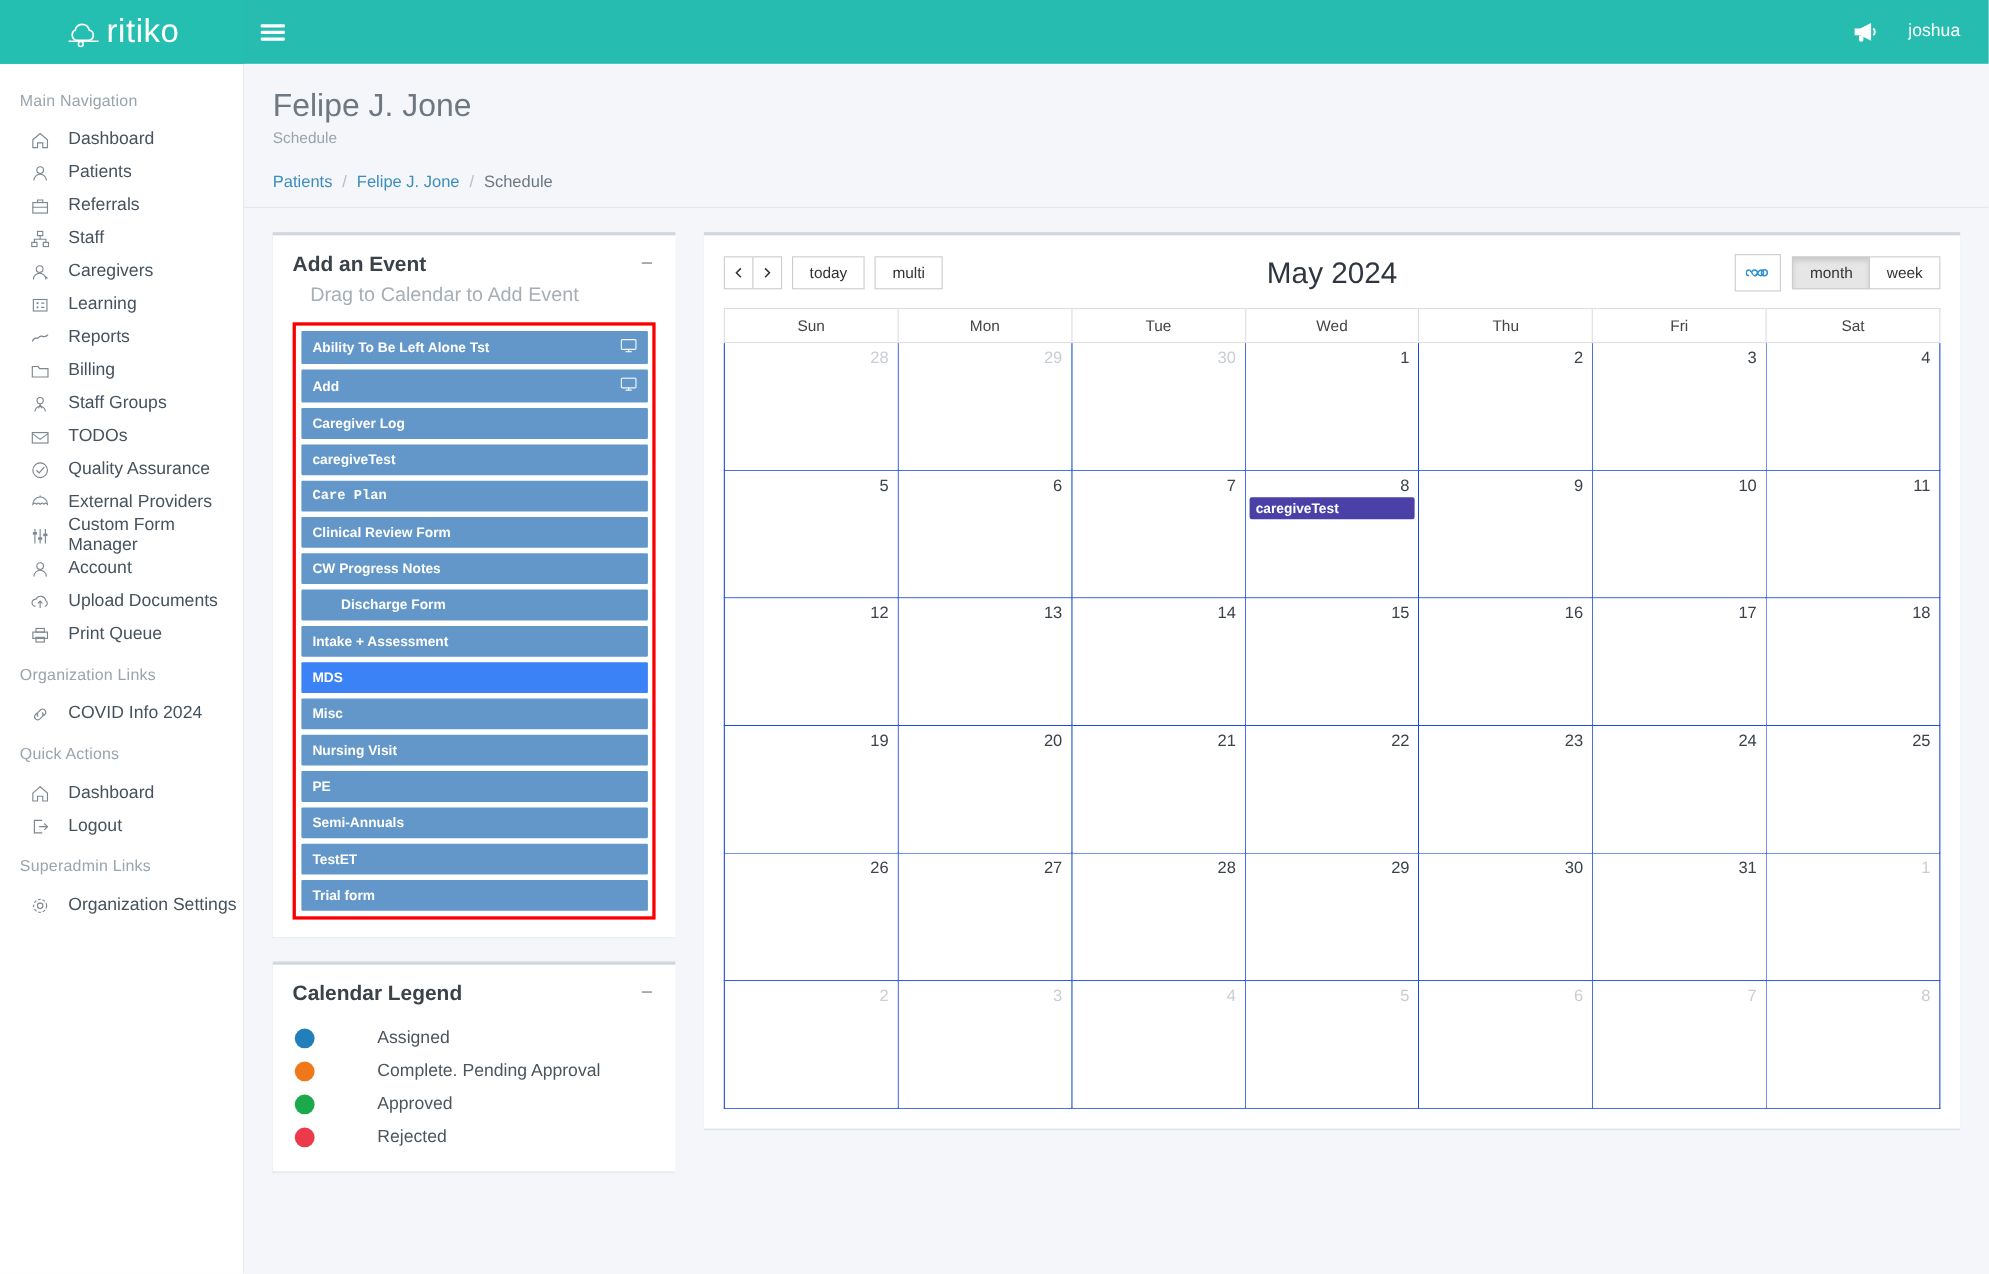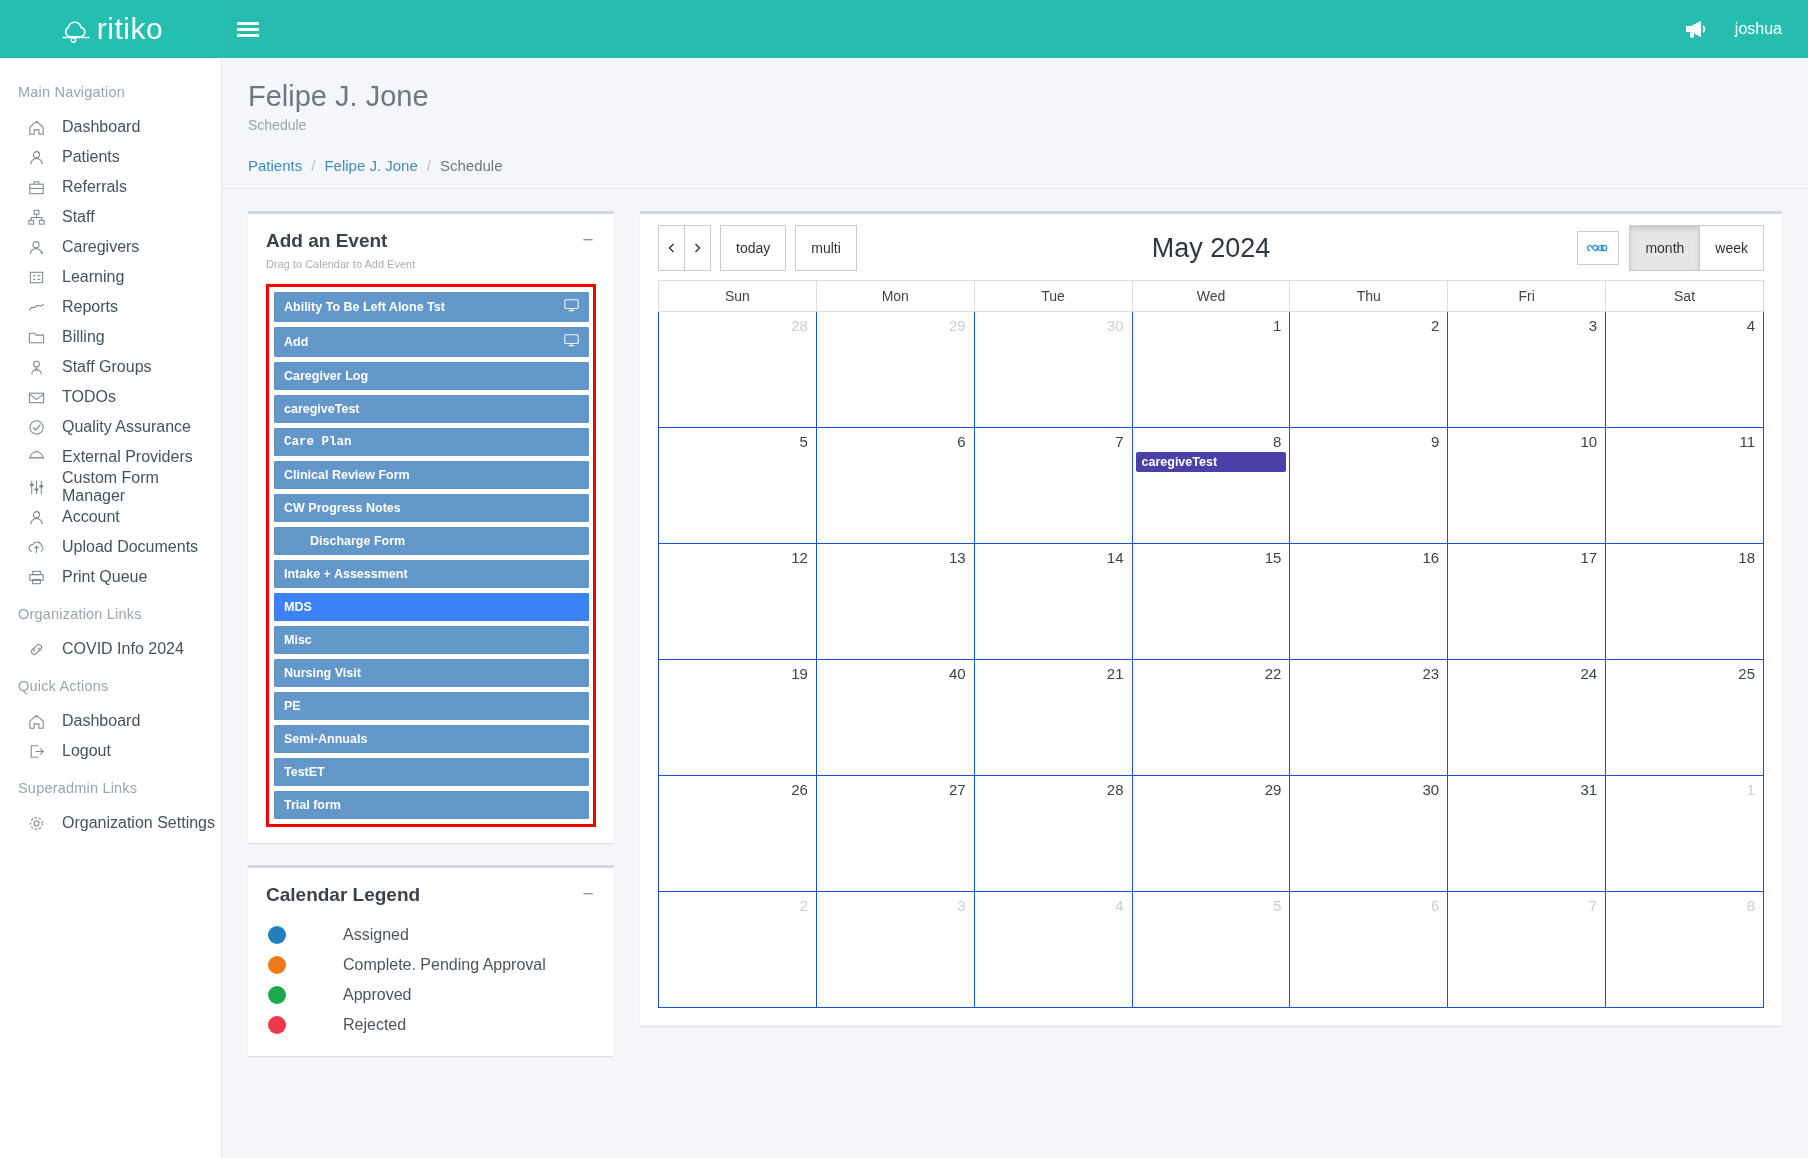--- a/index.html
+++ b/index.html
@@ -63,21 +63,21 @@
   .crumb-sep { color: #b6bec6; }
   .crumb-cur { color: #6d7882; }
 
   .content { flex: 1; display: flex; gap: 26px; padding: 22px 26px 0 26px; min-height: 0; }
 
   
   .leftcol { width: 366px; flex: 0 0 366px; display: flex; flex-direction: column; gap: 22px; }
   .box { background: #fff; border-top: 3px solid #d2d6de; box-shadow: 0 1px 1px rgba(0,0,0,.09); }
   .box-head { padding: 16px 18px 10px 18px; display: flex; justify-content: space-between; align-items: flex-start; }
   .box-title { font-size: 19px; color: #3c424a; font-weight: bold; }
-  .box-subtitle { font-size: 11px; color: #a6aeb6; margin-top: 6px; }
+  .box-subtitle { font-size: 18px; color: #a6aeb6; margin-top: 6px; margin-left: 16px; }
   .collapse-btn {
     font-size: 19px; color: #8d959d; cursor: pointer; line-height: 1; width: 16px; text-align: center;
   }
   .box-body { padding: 4px 18px 16px 18px; }
 
   .event-list { border: 3px solid #fb0000; padding: 5px 4px 5px 5px; }
   .event-item {
     background: #6397c9; color: #fff; font-size: 12.5px; font-weight: bold;
     padding: 7px 10px; margin-bottom: 5px; display: flex; align-items: center;
     justify-content: space-between; cursor: move; border-radius: 1px;
@@ -92,21 +92,21 @@
   
   .calwrap { flex: 1; min-width: 0; }
   .calbox {
     background: #fff; border-top: 3px solid #d2d6de; box-shadow: 0 1px 1px rgba(0,0,0,.09);
     padding: 16px 18px 18px 18px;
   }
   .cal-toolbar { display: flex; align-items: center; position: relative; height: 36px; margin-bottom: 14px; }
   .btn-group { display: flex; }
   .cal-btn {
     background: #fff; border: 1px solid #ccc; color: #333; font-size: 14px;
-    height: 46px; padding: 0 15px; cursor: pointer; font-family: "Liberation Sans", sans-serif;
+    height: 30px; padding: 0 15px; cursor: pointer; font-family: "Liberation Sans", sans-serif;
     display: flex; align-items: center; justify-content: center;
   }
   .cal-btn.icon-btn { padding: 0; width: 27px; }
   .btn-group .cal-btn + .cal-btn { margin-left: -1px; }
   .cal-btn.sep { margin-left: 9px; }
   .cal-btn.active { background: #e6e6e6; box-shadow: inset 0 3px 5px rgba(0,0,0,.125); }
   .cal-title {
     position: absolute; left: 0; right: 0; text-align: center;
     font-size: 27px; color: #2f3640; font-weight: 400; pointer-events: none;
   }
@@ -610,21 +610,21 @@
                     </td>
                     <td>
                       <div class="daynum">18</div>
                     </td>
                   </tr>
                   <tr>
                     <td>
                       <div class="daynum">19</div>
                     </td>
                     <td>
-                      <div class="daynum">40</div>
+                      <div class="daynum">20</div>
                     </td>
                     <td>
                       <div class="daynum">21</div>
                     </td>
                     <td>
                       <div class="daynum">22</div>
                     </td>
                     <td>
                       <div class="daynum">23</div>
                     </td>

